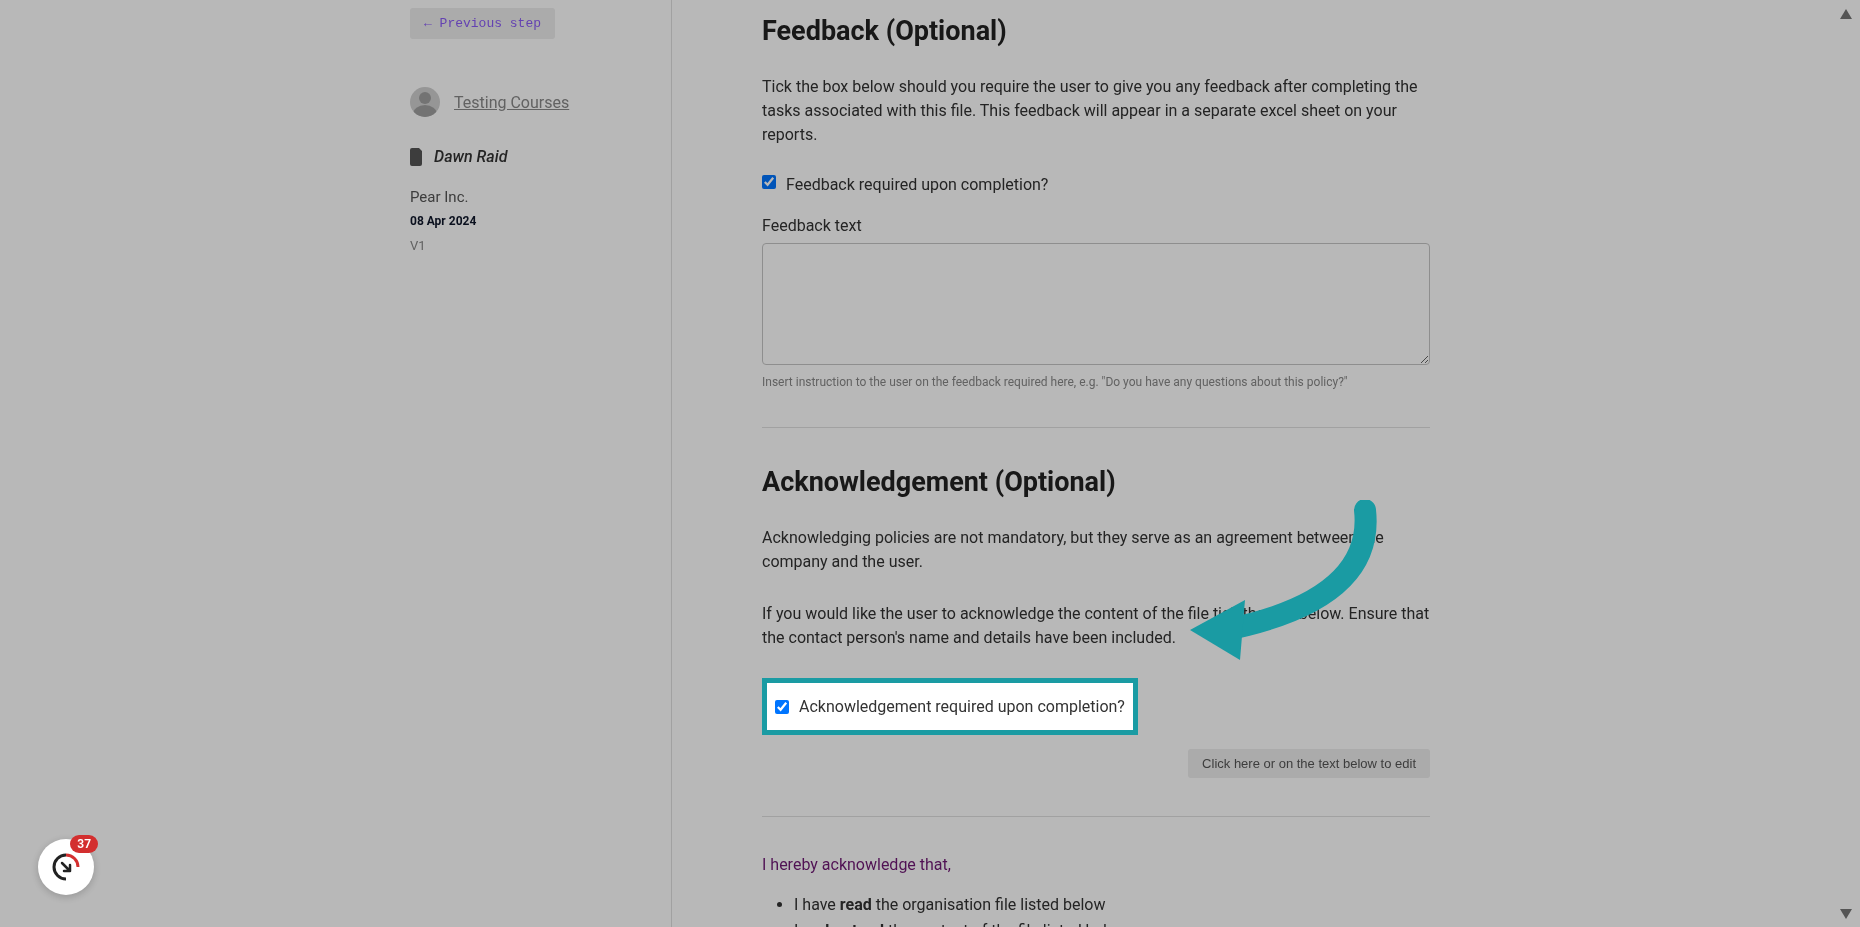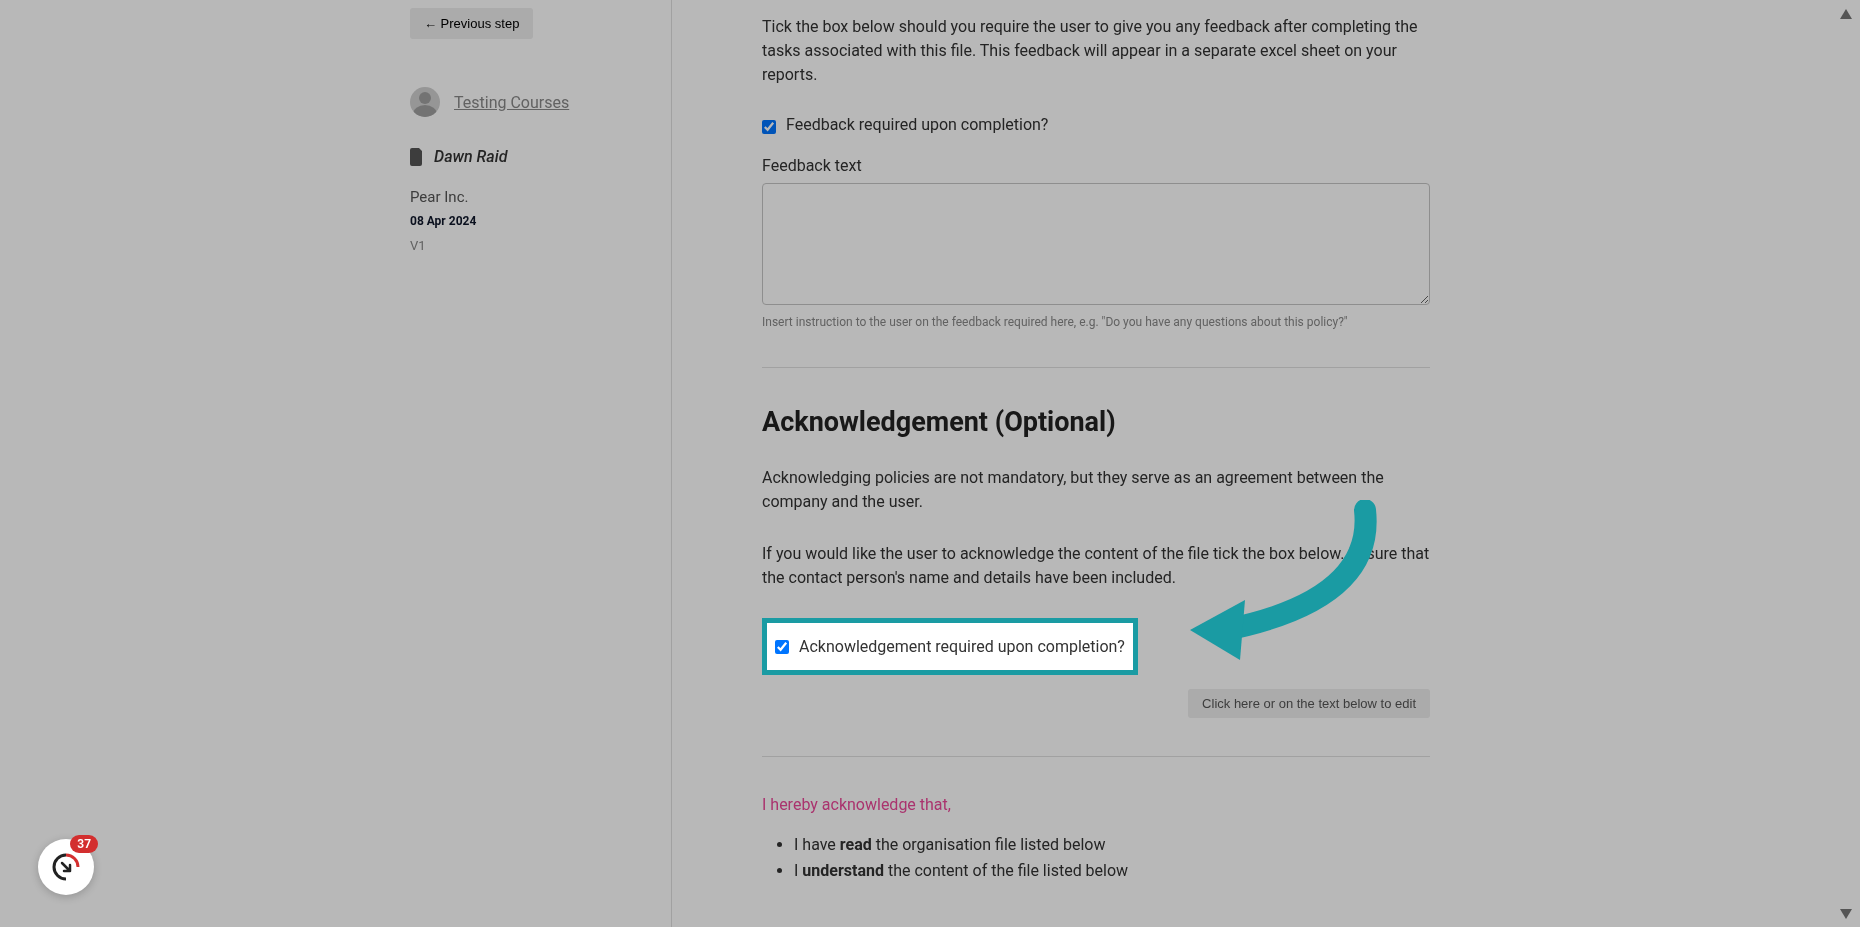--- a/index.html
+++ b/index.html
@@ -34,23 +34,24 @@
       padding-left: 410px;
       padding-right: 30px;
       padding-top: 8px;
       border-right: 1px solid #e0e0e0;
     }
     .prev-step-btn {
       background: #ededed;
       border: none;
       padding: 8px 14px;
       font-size: 13px;
-      color: #000000;
+      color: #8b5cf6;
       border-radius: 3px;
       cursor: pointer;
+      font-family: Liberation Mono, monospace;
     }
     .avatar-row {
       display: flex;
       align-items: center;
       margin-top: 48px;
     }
     .avatar {
       width: 30px;
       height: 30px;
       border-radius: 50%;
@@ -132,21 +133,21 @@
       margin-bottom: 28px;
     }
     .section-desc {
       font-size: 16px;
       color: #333;
       line-height: 1.5;
       margin-bottom: 28px;
     }
     .checkbox-row {
       display: flex;
-      align-items: flex-end;
+      align-items: flex-start;
       margin-bottom: 22px;
     }
     .checkbox-row input[type="checkbox"] {
       width: 14px;
       height: 14px;
       margin-right: 10px;
     }
     .checkbox-row label {
       font-size: 16px;
       color: #333;
@@ -204,21 +205,21 @@
       background: #ededed;
       border: none;
       padding: 7px 14px;
       font-size: 13px;
       color: #555;
       border-radius: 3px;
       cursor: pointer;
     }
     .ack-text-section p {
       font-size: 16px;
-      color: #ec4899;
+      color: #701a75;
       margin-bottom: 18px;
     }
     .ack-text-section ul {
       padding-left: 32px;
       margin-bottom: 18px;
     }
     .ack-text-section li {
       font-size: 16px;
       color: #333;
       line-height: 1.6;
@@ -294,20 +295,21 @@
           </svg>
       </span>
       <span class="doc-title">Dawn Raid</span>
     </div>
     <div class="company">Pear Inc.</div>
     <div class="date">08 Apr 2024</div>
     <div class="version">V1</div>
   </div>
 
   <div class="content">
+    <h2 class="section-title">Feedback (Optional)</h2>
     <p class="section-desc">Tick the box below should you require the user to give you any feedback after completing the tasks associated with this file. This feedback will appear in a separate excel sheet on your reports.</p>
     <div class="checkbox-row">
       <input type="checkbox" checked="" style="">
       <label>Feedback required upon completion?</label>
     </div>
     <label class="field-label">Feedback text</label>
     <textarea class="feedback-textarea" style=""></textarea>
     <div class="hint-text">Insert instruction to the user on the feedback required here, e.g. "Do you have any questions about this policy?"</div>
 
     <hr class="divider">

